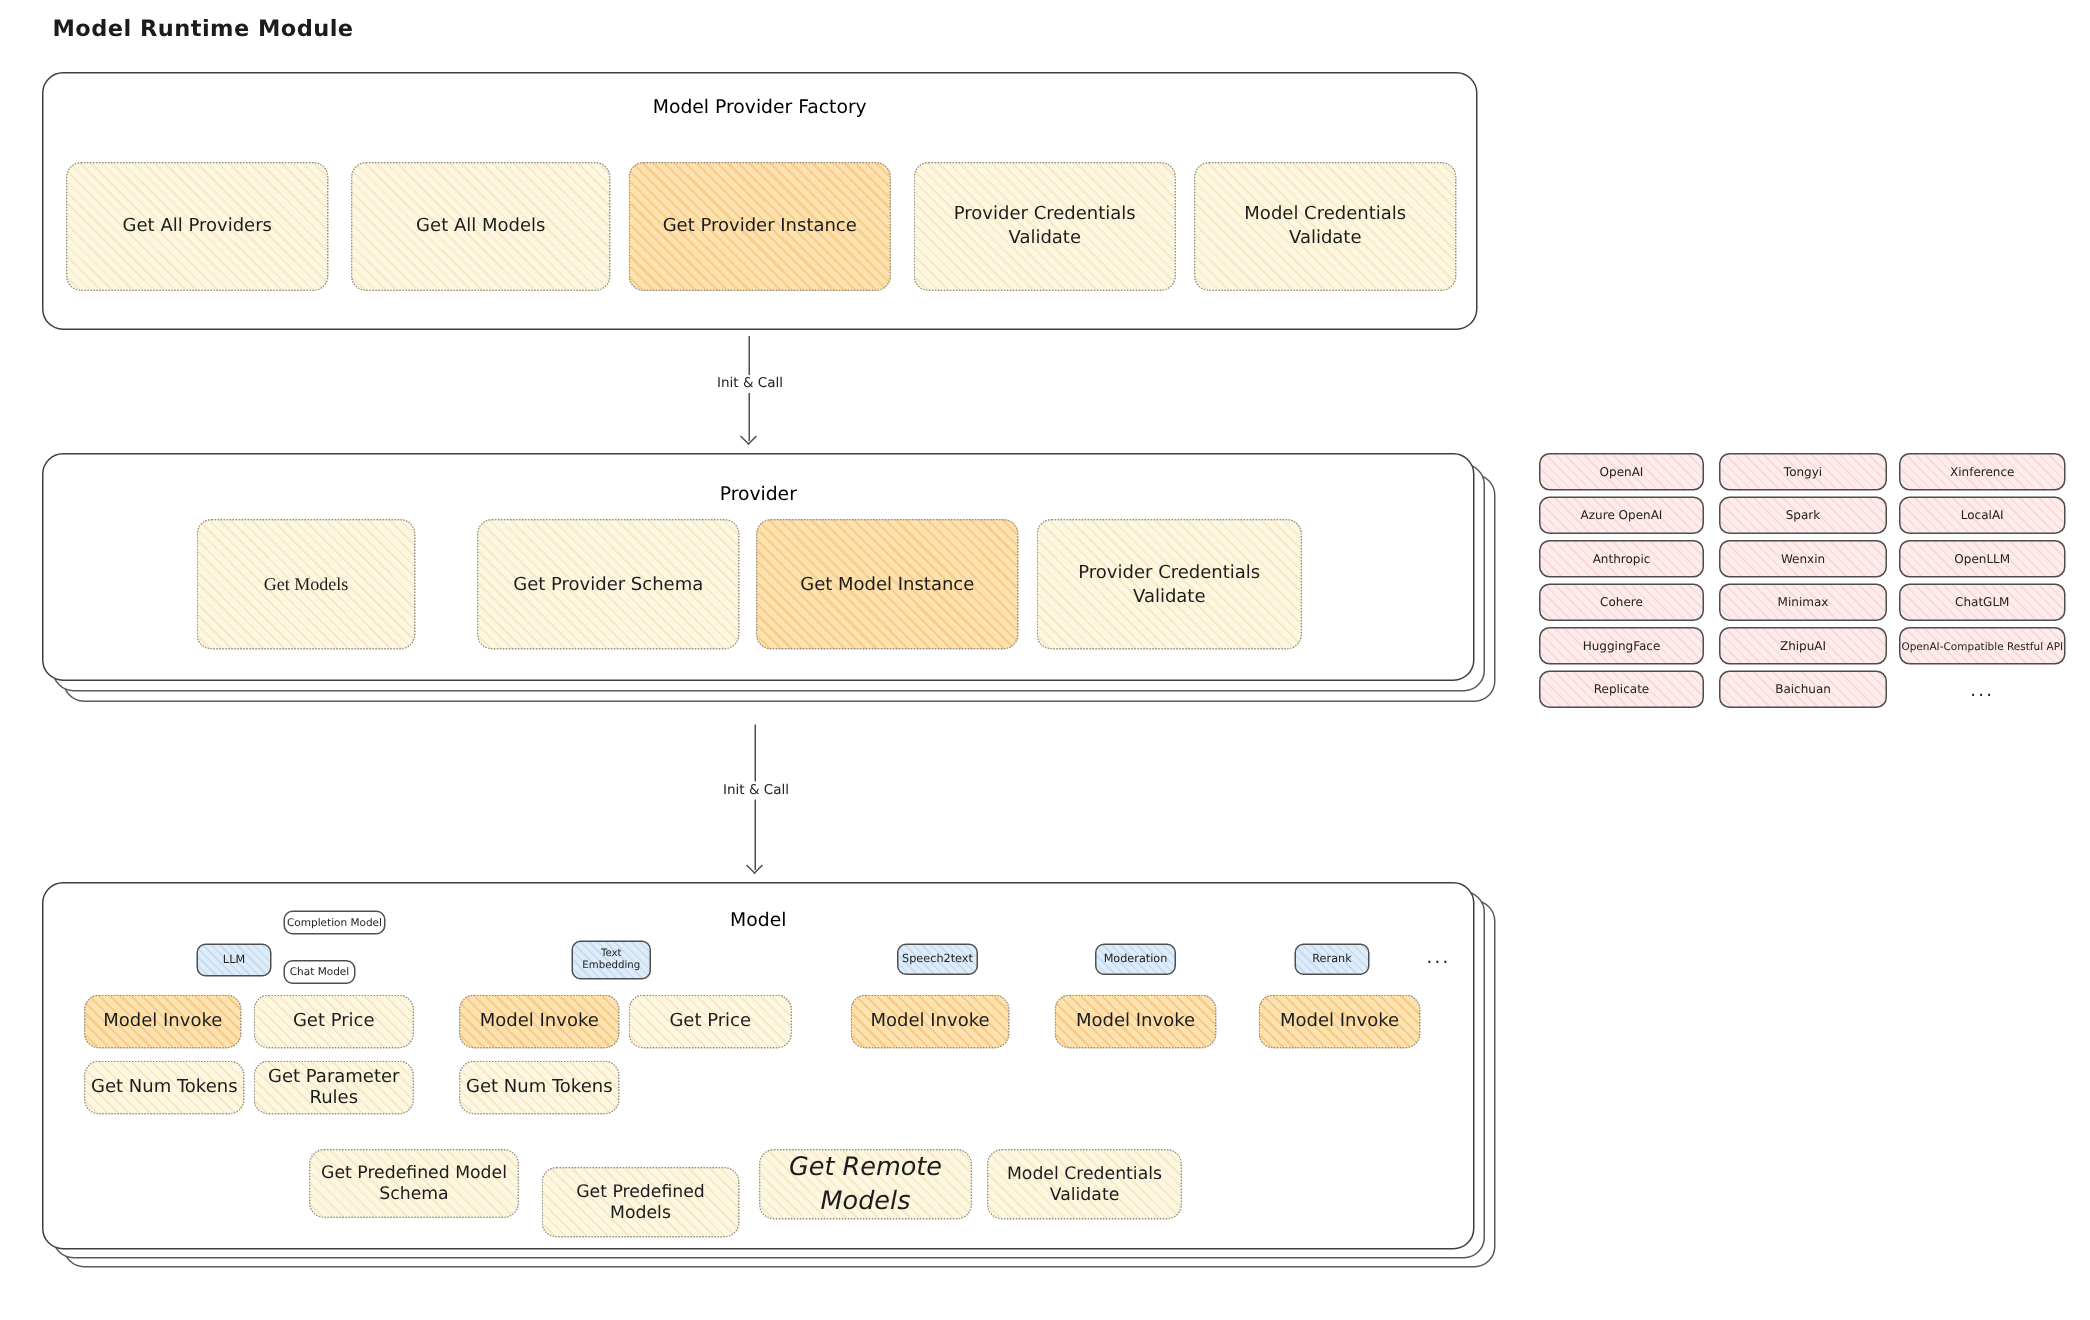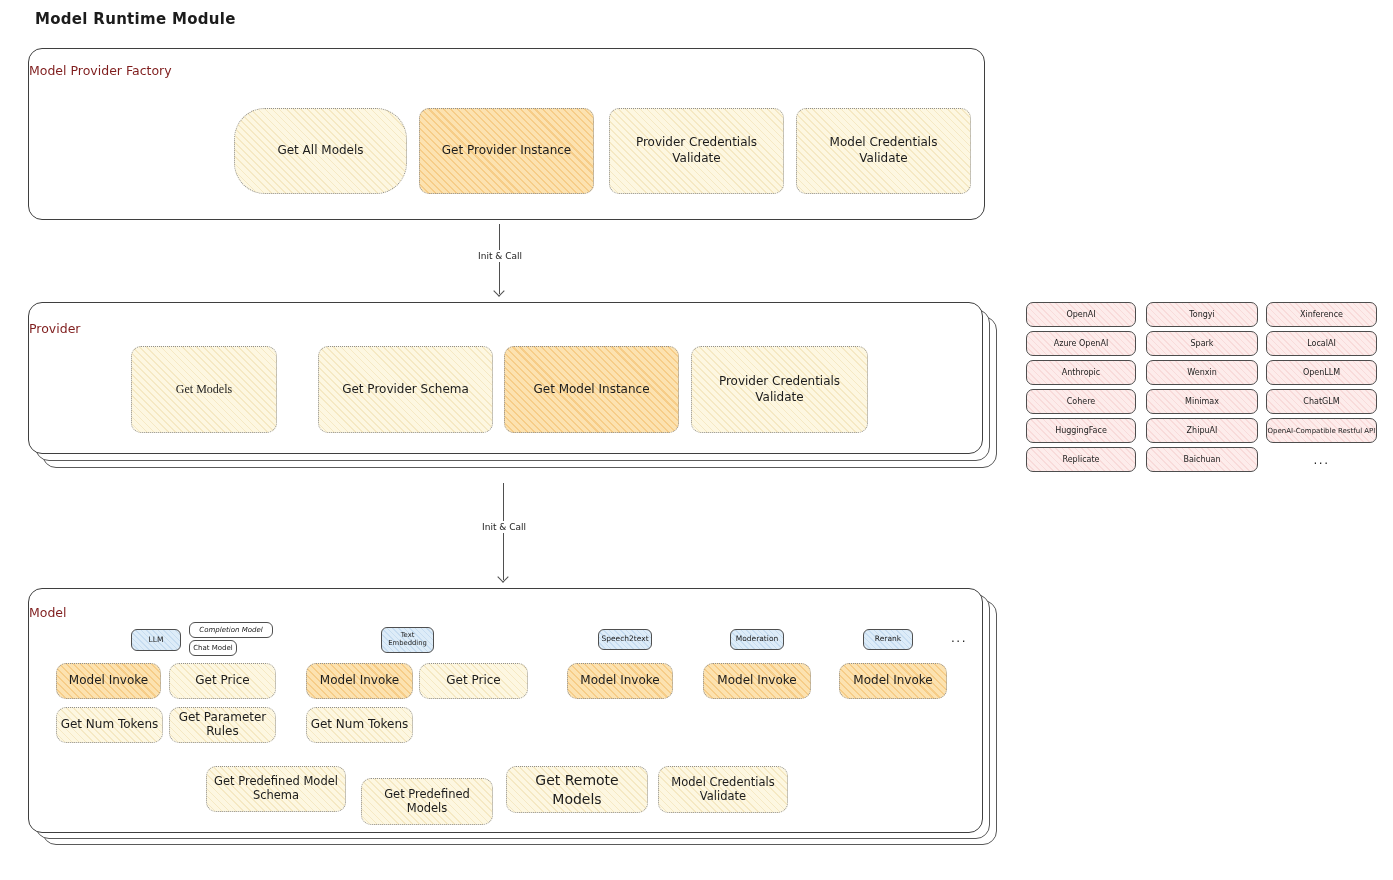--- a/index.html
+++ b/index.html
@@ -1,21 +1,21 @@
 <!DOCTYPE html>
 <html><head>
 <meta charset="utf-8">
 <style>
   html,body{margin:0;padding:0;background:#ffffff;}
   #canvas{position:relative;width:1393px;height:880px;background:#ffffff;overflow:hidden;
           font-family:"DejaVu Sans", sans-serif;color:#1c1c1c;}
   .page-title{position:absolute;left:35px;top:10px;font-size:15px;font-weight:bold;letter-spacing:.3px;}
   .bigbox{position:absolute;background:#fff;border:1.6px solid #3f3f3f;border-radius:14px;box-sizing:border-box;}
   .ghost{position:absolute;background:#fff;border:1.5px solid #5a5a5a;border-radius:14px;box-sizing:border-box;}
-  .boxtitle{position:absolute;left:0;width:100%;text-align:left;font-size:12.5px;color:#7f1d1d;}
+  .boxtitle{position:absolute;left:0;width:100%;text-align:center;font-size:12.5px;color:#000000;}
   .fn{position:absolute;display:flex;align-items:center;justify-content:center;text-align:center;
       border:1.4px dotted #8f8f8f;border-radius:10px;font-size:12px;line-height:1.3;
       color:#1c1c1c;box-sizing:border-box;padding:2px 6px;}
   .yellow{background-color:#fdf7e1;
       background-image:repeating-linear-gradient(45deg, rgba(224,196,120,.28) 0 1.2px, transparent 1.2px 5px);}
   .orange{background-color:#fce2b0;
       background-image:repeating-linear-gradient(45deg, rgba(238,170,70,.38) 0 1.5px, transparent 1.5px 5px);}
   .pinkcol{position:absolute;display:flex;flex-direction:column;gap:4px;}
   .pinkcell{height:25px;display:flex;align-items:center;justify-content:center;text-align:center;
       background-color:#fdeceb;
@@ -43,21 +43,22 @@
 </style>
 </head>
 <body>
 
 <div id="canvas">
 
   <div class="page-title">Model Runtime Module</div>
 
   <div class="bigbox" style="left:28px;top:48px;width:957px;height:172px;">
     <div class="boxtitle" style="top:14px;">Model Provider Factory</div>
-    <div class="fn yellow" style="left:205px;top:59px;width:173px;height:86px;border-radius:31px;">Get All Models</div>
+    <div class="fn yellow" style="left:15px;top:59px;width:175px;height:86px;">Get All Providers</div>
+    <div class="fn yellow" style="left:205px;top:59px;width:173px;height:86px;">Get All Models</div>
     <div class="fn orange" style="left:390px;top:59px;width:175px;height:86px;">Get Provider Instance</div>
     <div class="fn yellow" style="left:580px;top:59px;width:175px;height:86px;padding:2px 24px;">Provider Credentials Validate</div>
     <div class="fn yellow" style="left:767px;top:59px;width:175px;height:86px;padding:2px 24px;">Model Credentials Validate</div>
   </div>
 
   <div class="arrow" style="left:499px;top:224px;height:70px;">
     <span class="alabel" style="top:26px;left:0;">Init &amp; Call</span>
   </div>
 
   <div class="ghost" style="left:42px;top:316px;width:955px;height:152px;"></div>
@@ -98,21 +99,21 @@
   <div class="arrow" style="left:503px;top:483px;height:97px;">
     <span class="alabel" style="top:38px;left:0;">Init &amp; Call</span>
   </div>
 
   <div class="ghost" style="left:42px;top:600px;width:955px;height:245px;"></div>
   <div class="ghost" style="left:35px;top:594px;width:955px;height:245px;"></div>
   <div class="bigbox" style="left:28px;top:588px;width:955px;height:245px;">
     <div class="boxtitle" style="top:16px;">Model</div>
 
     <div class="bluetag" style="left:102px;top:40px;width:50px;height:22px;">LLM</div>
-    <div class="whitetag" style="left:160px;top:33px;width:84px;height:16px;font-style:italic;">Completion Model</div>
+    <div class="whitetag" style="left:160px;top:18px;width:68px;height:16px;">Completion Model</div>
     <div class="whitetag" style="left:160px;top:51px;width:48px;height:16px;">Chat Model</div>
     <div class="bluetag small-two-line" style="left:352px;top:38px;width:53px;height:26px;">Text Embedding</div>
     <div class="bluetag" style="left:569px;top:40px;width:54px;height:21px;">Speech2text</div>
     <div class="bluetag" style="left:701px;top:40px;width:54px;height:21px;">Moderation</div>
     <div class="bluetag" style="left:834px;top:40px;width:50px;height:21px;">Rerank</div>
     <div class="dots" style="left:922px;top:42px;">...</div>
 
     <div class="fn orange" style="left:27px;top:74px;width:105px;height:36px;">Model Invoke</div>
     <div class="fn yellow" style="left:140px;top:74px;width:107px;height:36px;">Get Price</div>
     <div class="fn orange" style="left:277px;top:74px;width:107px;height:36px;">Model Invoke</div>
@@ -120,17 +121,17 @@
     <div class="fn orange" style="left:538px;top:74px;width:106px;height:36px;">Model Invoke</div>
     <div class="fn orange" style="left:674px;top:74px;width:108px;height:36px;">Model Invoke</div>
     <div class="fn orange" style="left:810px;top:74px;width:108px;height:36px;">Model Invoke</div>
 
     <div class="fn yellow" style="left:27px;top:118px;width:107px;height:36px;padding:2px 2px;">Get Num Tokens</div>
     <div class="fn yellow" style="left:140px;top:118px;width:107px;height:36px;line-height:1.15;">Get Parameter Rules</div>
     <div class="fn yellow" style="left:277px;top:118px;width:107px;height:36px;padding:2px 2px;">Get Num Tokens</div>
 
     <div class="fn yellow" style="left:177px;top:177px;width:140px;height:46px;font-size:11.5px;line-height:1.2;">Get Predefined Model Schema</div>
     <div class="fn yellow" style="left:332px;top:177px;width:132px;height:47px;font-size:11.5px;line-height:1.2;padding:2px 14px;margin-top:12px;">Get Predefined Models</div>
-    <div class="fn yellow" style="left:477px;top:177px;width:142px;height:47px;font-size:14px;">Get Remote Models</div>
+    <div class="fn yellow" style="left:477px;top:177px;width:142px;height:47px;font-size:17px;font-style:italic;">Get Remote Models</div>
     <div class="fn yellow" style="left:629px;top:177px;width:130px;height:47px;font-size:11.5px;line-height:1.2;padding:2px 10px;">Model Credentials Validate</div>
   </div>
 
 </div>
 
 </body></html>

